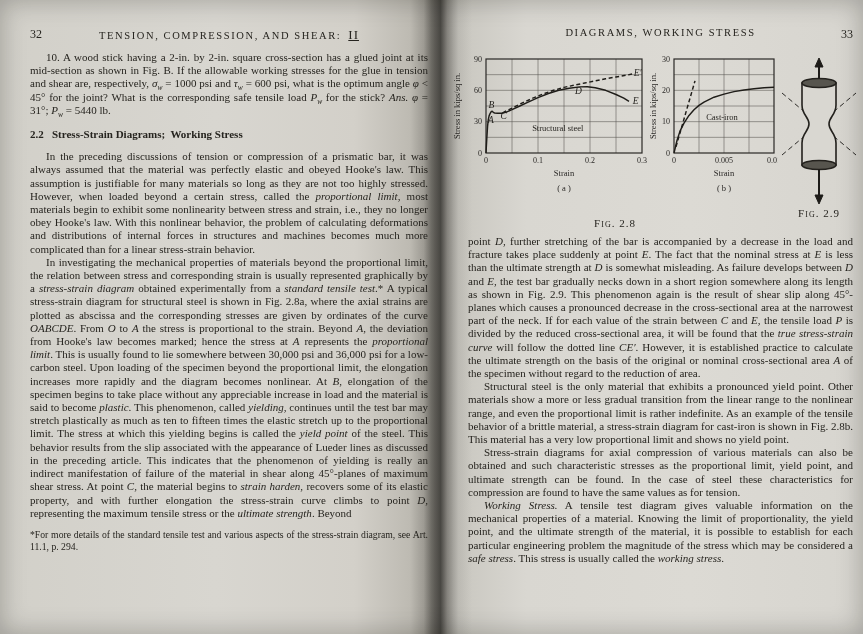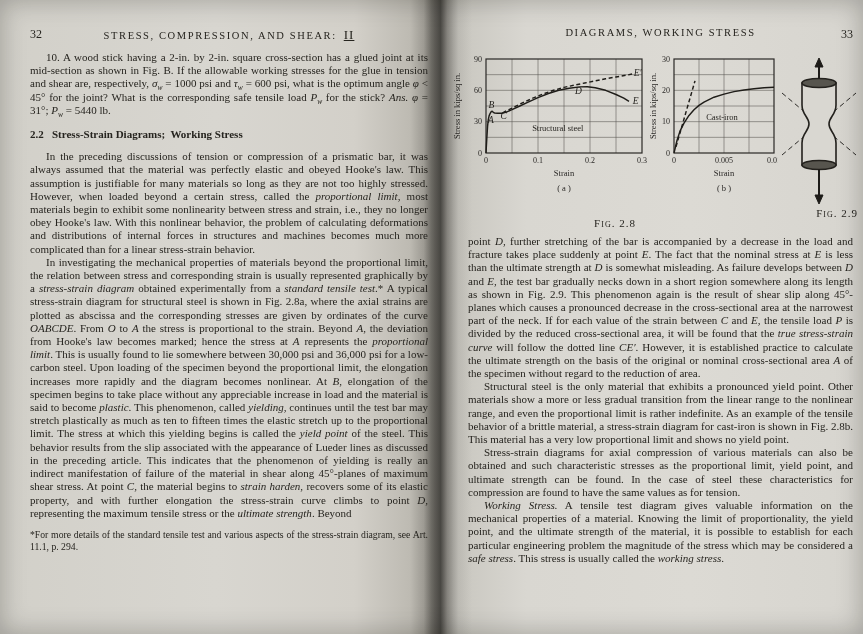--- a/index.html
+++ b/index.html
@@ -24,37 +24,37 @@
   .para.noindent{text-indent:0;}
   .problem{margin-bottom:11px;}
   .sechead{font-weight:bold;font-size:11px;margin:0 0 9px 0;white-space:pre-wrap;text-indent:0;}
   .footnote{margin:9px 0 0 0;font-size:9.7px;line-height:12.2px;text-align:justify;}
   .it{font-style:italic;} .bd{font-weight:normal;}
   sub{font-size:7.5px;font-style:italic;vertical-align:-2.5px;line-height:0;}
   .figrow{display:flex;align-items:flex-start;margin:2px 0 6px -16px;}
   .fig28{display:flex;flex-direction:column;}
   .fig28 .charts{display:flex;}
   .figcap{text-align:center;font-variant:small-caps;font-size:11px;letter-spacing:1px;margin-top:16px;}
-  .fig29{display:flex;flex-direction:column;margin-left:2px;margin-top:6px;align-items:flex-end;}
+  .fig29{display:flex;flex-direction:column;margin-left:2px;margin-top:6px;}
   .fig29 .figcap{margin-top:2px;}
   svg{display:block;}
   svg .tick{font:8px "Liberation Serif",serif;fill:#2a2826;}
   svg .axl{font:8.5px "Liberation Serif",serif;fill:#2a2826;}
   svg .anno-it{font:italic 9.5px "Liberation Serif",serif;fill:#201e1a;}
   svg .anno{font:8.5px "Liberation Serif",serif;fill:#201e1a;}
 </style>
 </head>
 <body>
 
 <div class="spread">
 
   <div class="page leftpg">
     <div class="pghead">
       <span class="pgnum pl">32</span>
-      <span class="rh"><span>STRESS, COMPRESSION, AND SHEAR:</span><span class="chap">II</span></span>
+      <span class="rh"><span>TENSION, COMPRESSION, AND SHEAR:</span><span class="chap">II</span></span>
     </div>
     <div class="bodytext">
       <p class="para problem"><span class="bd">10.</span> A wood stick having a 2-in. by 2-in. square cross-section has a glued joint at its mid-section as shown in Fig. B.  If the allowable working stresses for the glue in tension and shear are, respectively, <span class="it">σ</span><sub>w</sub> = 1000 psi and <span class="it">τ</span><sub>w</sub> = 600 psi, what is the optimum angle <span class="it">φ</span> &lt; 45° for the joint?  What is the corresponding safe tensile load <span class="it">P</span><sub>w</sub> for the stick?  <span class="it">Ans.</span>  <span class="it">φ</span> = 31°; <span class="it">P</span><sub>w</sub> = 5440 lb.</p>
       <div class="sechead">2.2   Stress-Strain Diagrams;  Working Stress</div>
       <p class="para">In the preceding discussions of tension or compression of a prismatic bar, it was always assumed that the material was perfectly elastic and obeyed Hooke's law.  This assumption is justifiable for many materials so long as they are not too highly stressed.  However, when loaded beyond a certain stress, called the <span class="it">proportional limit</span>, most materials begin to exhibit some nonlinearity between stress and strain, i.e., they no longer obey Hooke's law.  With this nonlinear behavior, the problem of calculating deformations and distributions of internal forces in structures and machines becomes much more complicated than for a linear stress-strain behavior.</p>
       <p class="para">In investigating the mechanical properties of materials beyond the proportional limit, the relation between stress and corresponding strain is usually represented graphically by a <span class="it">stress-strain diagram</span> obtained experimentally from a <span class="it">standard tensile test</span>.*  A typical stress-strain diagram for structural steel is shown in Fig. 2.8a, where the axial strains are plotted as abscissa and the corresponding stresses are given by ordinates of the curve <span class="it">OABCDE</span>.  From <span class="it">O</span> to <span class="it">A</span> the stress is proportional to the strain.  Beyond <span class="it">A</span>, the deviation from Hooke's law becomes marked; hence the stress at <span class="it">A</span> represents the <span class="it">proportional limit</span>.  This is usually found to lie somewhere between 30,000 psi and 36,000 psi for a low-carbon steel.  Upon loading of the specimen beyond the proportional limit, the elongation increases more rapidly and the diagram becomes nonlinear.  At <span class="it">B</span>, elongation of the specimen begins to take place without any appreciable increase in load and the material is said to become <span class="it">plastic</span>.  This phenomenon, called <span class="it">yielding</span>, continues until the test bar may stretch plastically as much as ten to fifteen times the elastic stretch up to the proportional limit.  The stress at which this yielding begins is called the <span class="it">yield point</span> of the steel.  This behavior results from the slip associated with the appearance of Lueder lines as discussed in the preceding article.  This indicates that the phenomenon of yielding is really an indirect manifestation of failure of the material in shear along 45°-planes of maximum shear stress.  At point <span class="it">C</span>, the material begins to <span class="it">strain harden</span>, recovers some of its elastic property, and with further elongation the stress-strain curve climbs to point <span class="it">D</span>, representing the maximum tensile stress or the <span class="it">ultimate strength</span>.  Beyond</p>
       <p class="footnote">*For more details of the standard tensile test and various aspects of the stress-strain diagram, see Art. 11.1, p. 294.</p>
     </div>
   </div>
 

